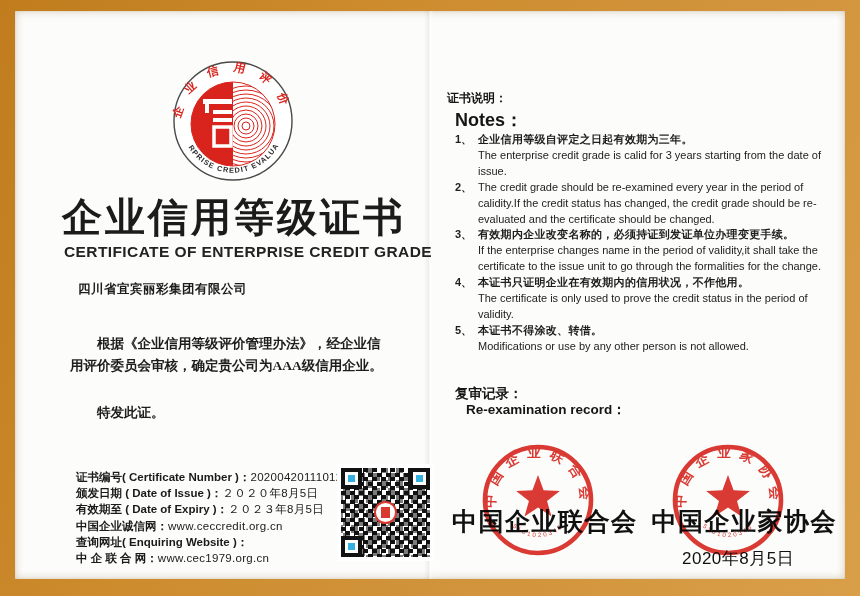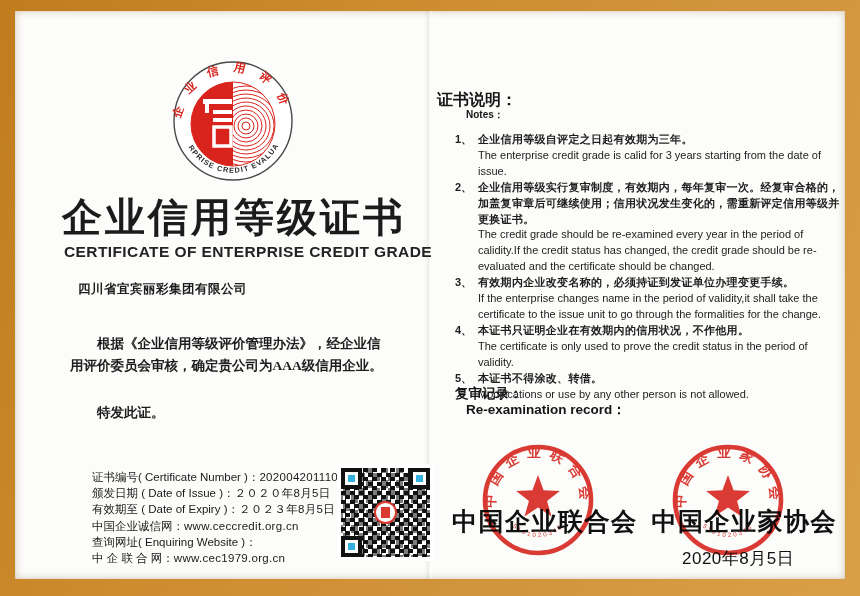--- a/index.html
+++ b/index.html
@@ -40,21 +40,21 @@
     font-family:"Liberation Serif","DejaVu Serif",serif;
     font-size:13.5px;font-weight:700;color:#1d1d1d;line-height:21.5px;
   }
   .bodytext p{margin:0;text-indent:2em;}
   .bodytext .closing{margin-top:26px;}
   .infoblock{
     left:76px;top:469px;width:260px;
     font-size:11.5px;line-height:16.2px;color:#1a1a1a;
   }
   .infoline{white-space:nowrap;}
-  .infoline .lbl{font-weight:400;margin-left:16px;}
+  .infoline .lbl{font-weight:700;}
   .infoline .val{font-weight:400;letter-spacing:.3px;}
   
   .qr{left:337px;top:464px;width:97px;height:97px;background:#fff;}
   .qr .mods{
     position:absolute;inset:4px;
     background:
       repeating-conic-gradient(#111 0% 25%, transparent 25% 50%);
     background-size:9px 9px;
   }
   .qr .mods2{
@@ -69,22 +69,22 @@
   .qr .f-tr{right:4px;top:4px;}
   .qr .f-bl{left:4px;bottom:4px;}
   .qr .logo-dot{
     position:absolute;left:37px;top:37px;width:23px;height:23px;border-radius:50%;
     background:#fff;border:2px solid #d9392f;box-sizing:border-box;
   }
   .qr .logo-dot::after{
     content:"";position:absolute;left:5px;top:4px;width:9px;height:11px;background:#d9392f;
   }
   
-  .notes-h-cn{left:437px;top:90px;font-size:16px;font-weight:700;color:#151515;}
-  .notes-h-en{left:466px;top:108px;font-size:10px;font-weight:700;color:#151515;}
+  .notes-h-cn{left:447px;top:90px;font-size:12px;font-weight:700;color:#151515;}
+  .notes-h-en{left:455px;top:108px;font-size:18px;font-weight:700;color:#151515;}
   .noteslist{left:455px;top:132px;width:386px;color:#1e1e1e;}
   .noteitem{position:relative;padding-left:23px;font-size:11px;line-height:15.9px;}
   .noteitem .num{position:absolute;left:0;top:0;font-weight:700;}
   .noteitem .cn{font-weight:700;letter-spacing:.3px;}
   .noteitem .en{font-weight:400;color:#222;}
   .review-h-cn{left:455px;top:385px;font-size:13.5px;font-weight:700;color:#151515;}
   .review-h-en{left:455px;top:401px;font-size:13.5px;font-weight:700;color:#151515;padding-left:11px;}
   .orgrow{
     left:452px;top:505px;width:395px;display:flex;gap:14px;white-space:nowrap;
     font-size:25px;font-weight:700;color:#101010;letter-spacing:1.5px;z-index:1;
@@ -186,21 +186,20 @@
   <div class="abs notes-h-en">Notes：</div>
 
   <div class="abs noteslist">
     <div class="noteitem">
       <span class="num">1、</span>
       <div class="cn">企业信用等级自评定之日起有效期为三年。</div>
       <div class="en">The enterprise credit grade is calid for 3 years starting from the date of issue.</div>
     </div>
     <div class="noteitem">
       <span class="num">2、</span>
-      <div class="cn">企业信用等级实行复审制度，有效期内，每年复审一次。经复审合格的，加盖复审章后可继续使用；信用状况发生变化的，需重新评定信用等级并更换证书。</div>
       <div class="en">The credit grade should be re-examined every year in the period of calidity.If the credit status has changed, the credit grade should be re-evaluated and the certificate should be changed.</div>
     </div>
     <div class="noteitem">
       <span class="num">3、</span>
       <div class="cn">有效期内企业改变名称的，必须持证到发证单位办理变更手续。</div>
       <div class="en">If the enterprise changes name in the period of validity,it shall take the certificate to the issue unit to go through the formalities for the change.</div>
     </div>
     <div class="noteitem">
       <span class="num">4、</span>
       <div class="cn">本证书只证明企业在有效期内的信用状况，不作他用。</div>

